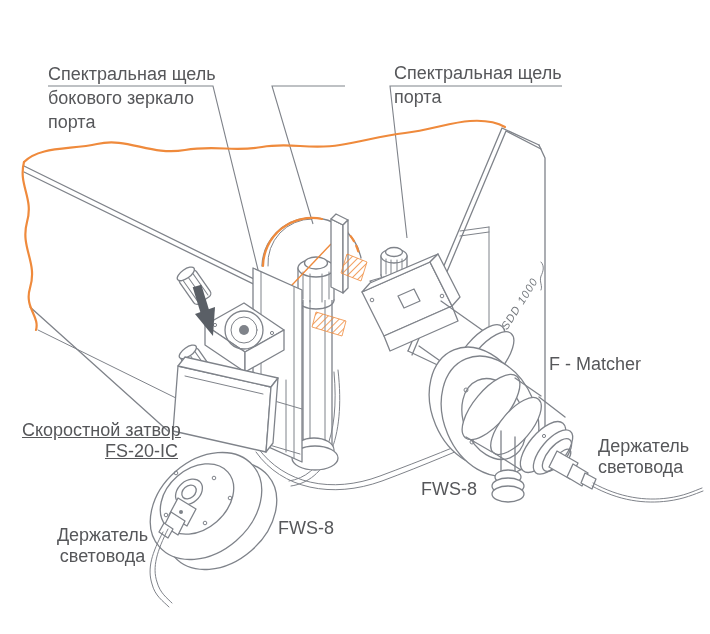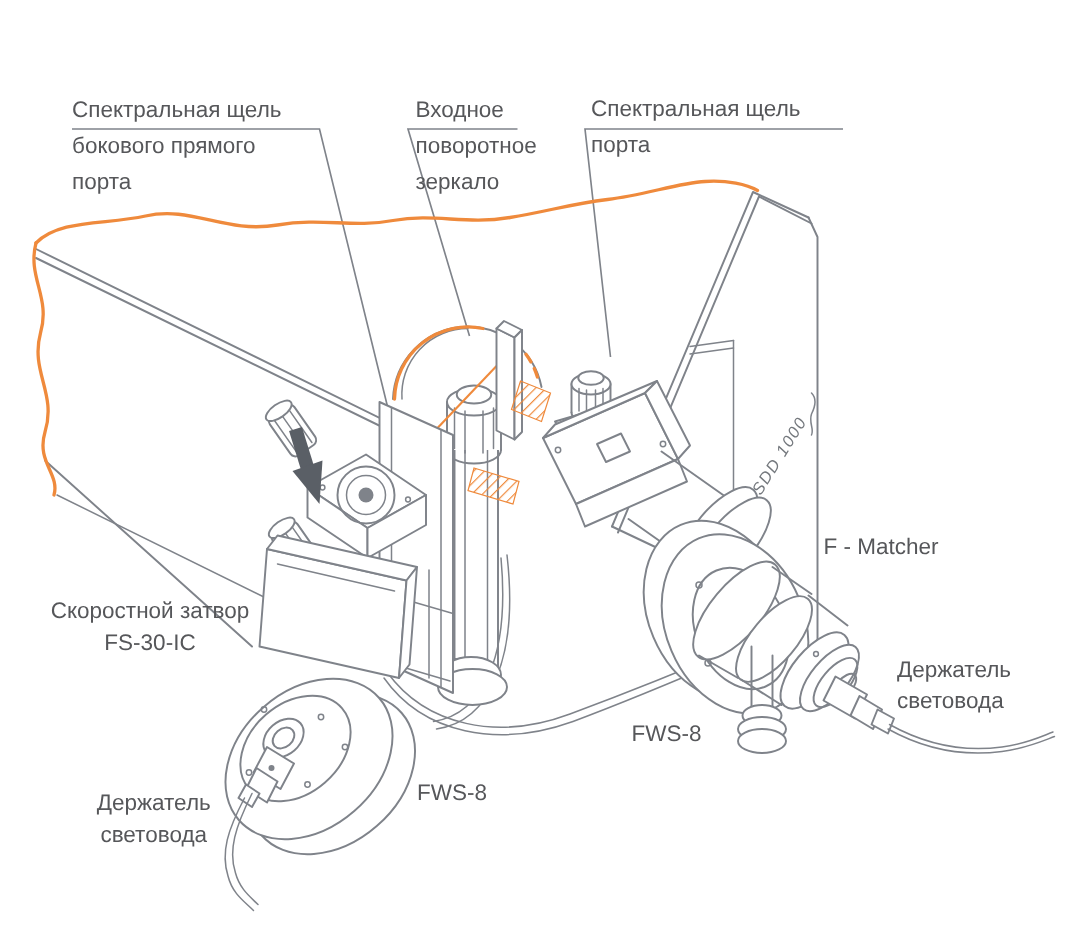--- a/index.html
+++ b/index.html
@@ -2,26 +2,26 @@
 <html style="--line: #7F838A; --accent: #EF8A3C; --text: #56575A; --arrow: #5A5F66; --background: #FFFFFF;"><head>
 <meta charset="utf-8">
 <style>
   :root{
     --line:#7F838A; --accent:#EF8A3C; --text:#56575A; --arrow:#5A5F66; --background:#FFFFFF;
   }
   html,body{margin:0;padding:0;background:var(--background);}
   .stage{position:relative;width:710px;height:634px;background:var(--background);overflow:hidden;
          font-family:"Liberation Sans",sans-serif;}
   .stage svg{position:absolute;left:0;top:0;}
-  .label{position:absolute;color:var(--text);font-size:15px;line-height:21px;white-space:nowrap;}
+  .label{position:absolute;color:var(--text);font-size:18px;line-height:21px;white-space:nowrap;}
   .label.top{line-height:24px;}
   #lb-side-slit{left:48px;top:62px;}
   #lb-mirror{left:277px;top:62px;}
   #lb-direct-slit{left:394px;top:61px;}
-  #lb-shutter{left:22px;top:397px;width:156px;text-align:center;}
+  #lb-shutter{left:22px;top:420px;width:156px;text-align:right;text-decoration:underline;}
   #lb-fmatcher{left:549px;top:354px;}
   #lb-fiber-right{left:598px;top:436px;}
   #lb-fws8-right{left:421px;top:479px;}
   #lb-fws8-left{left:278px;top:518px;}
   #lb-fiber-left{left:55px;top:525px;width:95px;text-align:center;}
   
   .ln{stroke:var(--line);fill:none;stroke-width:1.3;stroke-linecap:round;stroke-linejoin:round;}
   .thin{stroke-width:1;}
   .wh{fill:#fff;stroke:var(--line);stroke-width:1.3;stroke-linejoin:round;}
   .ldr{stroke:var(--line);fill:none;stroke-width:1.1;}
@@ -221,38 +221,33 @@
   </g>
 
   <g>
     <path d="M197,286 L205,312" stroke="#5A5F66" stroke-width="9" fill="none"></path>
     <polygon class="dk" points="215,307 195,314 213,336"></polygon>
   </g>
 </svg>
 
 <div class="label top" id="lb-side-slit">
   <div>Спектральная щель</div>
-  <div>бокового прямого</div>
+  <div>бокового зеркало</div>
   <div>порта</div>
 </div>
 
-<div class="label top" id="lb-mirror">
-  <div>Входное</div>
-  <div>поворотное</div>
-  <div>зеркало</div>
-</div>
 
 <div class="label top" id="lb-direct-slit">
   <div>Спектральная щель</div>
   <div>порта</div>
 </div>
 
 <div class="label" id="lb-shutter">
   <div>Скоростной затвор</div>
-  <div>FS-30-IC</div>
+  <div>FS-20-IC</div>
 </div>
 
 <div class="label" id="lb-fmatcher">F - Matcher</div>
 
 <div class="label" id="lb-fiber-right">
   <div>Держатель</div>
   <div>световода</div>
 </div>
 
 <div class="label" id="lb-fws8-right">FWS-8</div>

